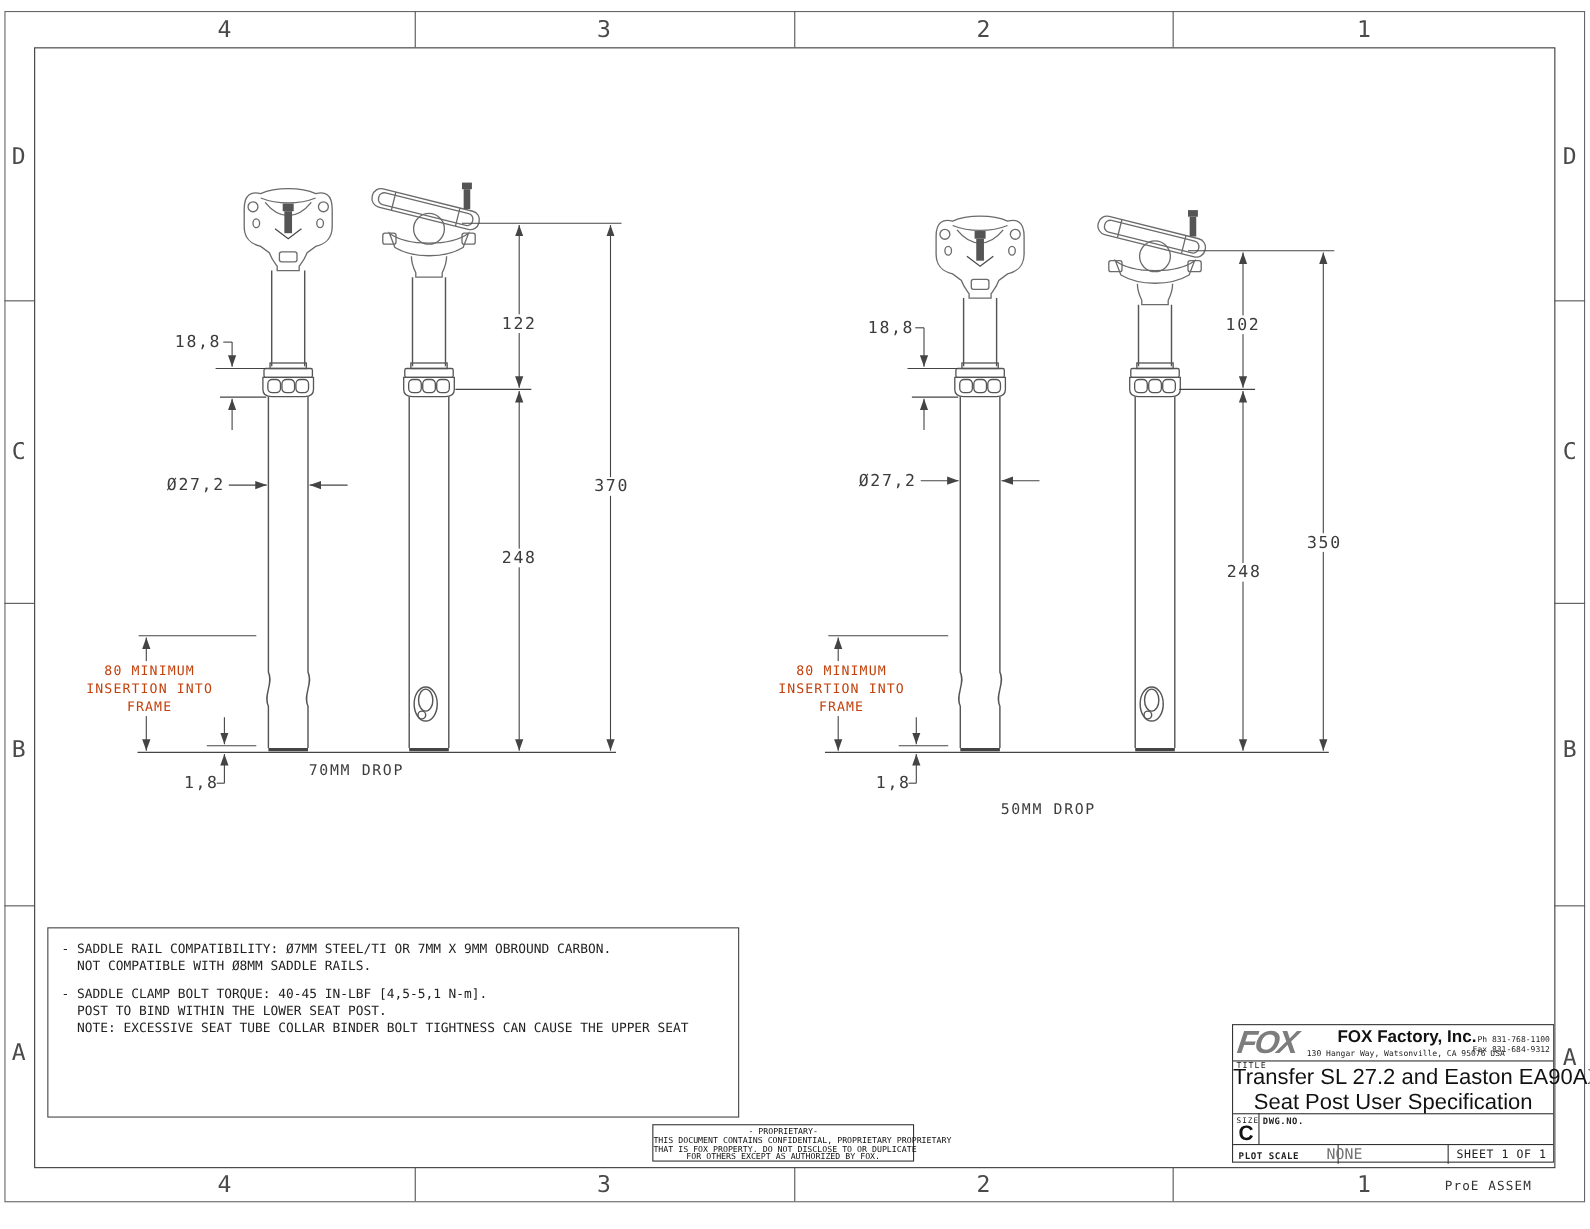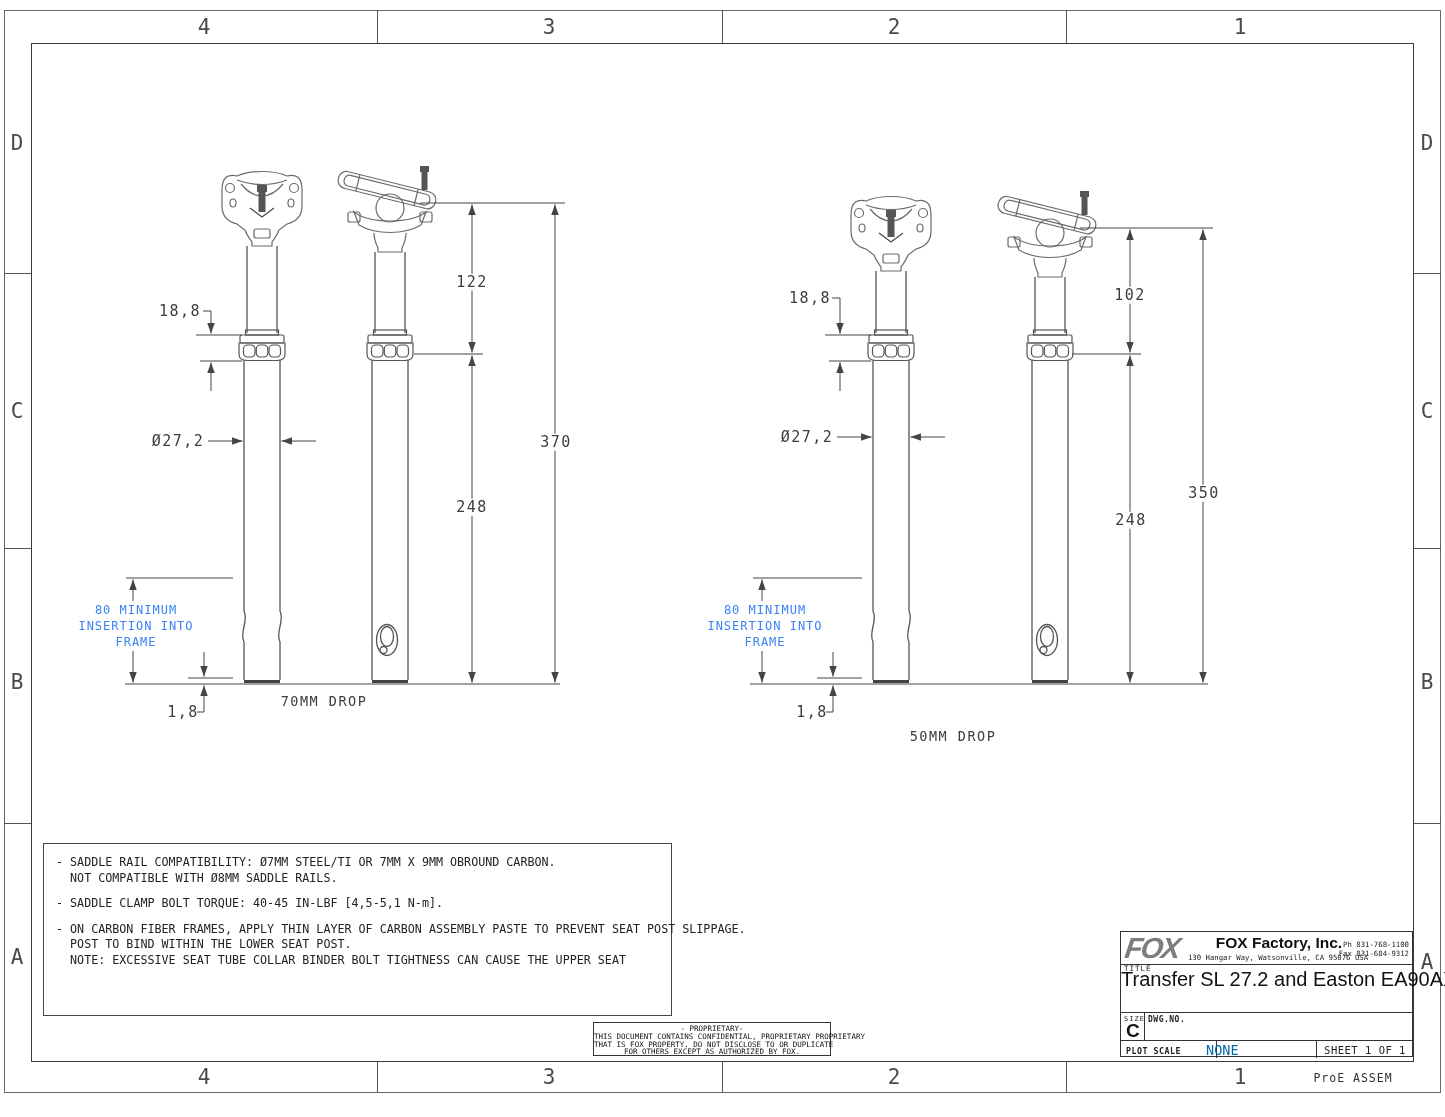--- a/index.html
+++ b/index.html
@@ -11,21 +11,21 @@
   .inner-frame{left:31px;top:43px;width:1381px;height:1017px;border:1.6px solid #3a3a3a;}
   .tick-v{width:1.4px;background:#555;}
   .tick-h{height:1.4px;background:#555;}
   .zone{transform:translate(-50%,-50%);font-size:21px;color:#4a4a4a;line-height:1;}
   
   .dim-label{transform:translate(-50%,-50%);font-size:15px;letter-spacing:1.5px;color:#3d3d3d;
              background:#fff;padding:0 3px;white-space:nowrap;line-height:1.1;}
   .plain{background:transparent;}
   .caption{transform:translate(-50%,-50%);font-size:13.5px;letter-spacing:1.5px;color:#3d3d3d;white-space:nowrap;}
   .ins-label{transform:translate(-50%,-50%);font-size:12px;letter-spacing:1px;text-align:center;
-             background:#fff;padding:1px 2px;line-height:16px;color:#3b82f6;white-space:nowrap;}
+             background:#fff;padding:1px 2px;line-height:16px;color:#c2410c;white-space:nowrap;}
   
   .notes-box{left:43px;top:843px;width:629px;height:173px;border:1.4px solid #444;
              padding:11px 0 0 12px;box-sizing:border-box;}
   .nl{font-size:11.7px;line-height:15.5px;color:#222;white-space:pre;letter-spacing:0;}
   .gap{margin-top:10px;}
   
   .prop-box{left:593px;top:1022px;width:238px;height:34px;border:1.3px solid #333;
             text-align:center;padding-top:2px;box-sizing:border-box;}
   .pl{font-size:7.5px;line-height:7.8px;color:#111;white-space:nowrap;}
   
@@ -42,21 +42,21 @@
   .tb-title-label{position:absolute;left:3px;top:32px;font-size:7.5px;letter-spacing:1px;color:#222;}
   .tb-title1{position:absolute;left:0;top:36px;width:100%;text-align:center;
              font-family:"Liberation Sans",sans-serif;font-size:20px;color:#111;white-space:nowrap;}
   .tb-title2{position:absolute;left:0;top:59px;width:100%;text-align:center;
              font-family:"Liberation Sans",sans-serif;font-size:20px;color:#111;white-space:nowrap;}
   .tb-size-label{position:absolute;left:3px;top:83px;font-size:7px;letter-spacing:1px;color:#222;}
   .tb-size-val{position:absolute;left:5px;top:89px;font-family:"Liberation Sans",sans-serif;
                font-weight:bold;font-size:19px;color:#111;line-height:1;}
   .tb-dwg-label{position:absolute;left:27px;top:83px;font-size:8px;font-weight:bold;letter-spacing:0.5px;color:#222;}
   .tb-plot-label{position:absolute;left:5px;top:114px;font-size:8.3px;font-weight:bold;letter-spacing:0.5px;color:#222;}
-  .tb-plot-val{position:absolute;left:62px;top:110px;font-size:13.5px;color:#0369a1;padding-left:23px;}
+  .tb-plot-val{position:absolute;left:62px;top:110px;font-size:13.5px;color:#737373;padding-left:23px;}
   .tb-sheet{position:absolute;left:198px;top:112px;width:92px;text-align:center;
             font-size:10.5px;letter-spacing:0.5px;color:#222;white-space:nowrap;}
   .proe{transform:translate(-50%,-50%);font-size:11.5px;letter-spacing:1px;color:#333;white-space:nowrap;}
 </style>
 </head>
 <body>
 
 <div class="abs outer-border"></div>
 <div class="abs inner-frame"></div>
 
@@ -216,21 +216,21 @@
     <line x1="837" y1="437" x2="871.5" y2="437" marker-end="url(#arw)"></line>
     <line x1="945" y1="437" x2="910.5" y2="437" marker-end="url(#arw)"></line>
     <line x1="817" y1="678" x2="862" y2="678"></line>
     <line x1="833" y1="652" x2="833" y2="676.5" marker-end="url(#arw)"></line>
     <line x1="833" y1="712" x2="833" y2="685.5" marker-end="url(#arw)"></line>
     <line x1="826" y1="712" x2="833" y2="712"></line>
   </g>
 </svg>
 
 <div class="abs dim-label plain" style="left:180px;top:311px;">18,8</div>
-<div class="abs dim-label" style="left:472px;top:282px;">122</div>
+<div class="abs dim-label" style="left:472px;top:294px;">122</div>
 <div class="abs dim-label" style="left:556px;top:442px;">370</div>
 <div class="abs dim-label" style="left:472px;top:507px;">248</div>
 <div class="abs dim-label plain" style="left:178px;top:441px;">Ø27,2</div>
 <div class="abs ins-label" style="left:136px;top:626px;">
   <div>80 MINIMUM</div>
   <div>INSERTION INTO</div>
   <div>FRAME</div>
 </div>
 <div class="abs dim-label plain" style="left:183px;top:712px;">1,8</div>
 <div class="abs caption" style="left:324px;top:701px;">70MM DROP</div>
@@ -245,21 +245,20 @@
   <div>INSERTION INTO</div>
   <div>FRAME</div>
 </div>
 <div class="abs dim-label plain" style="left:812px;top:712px;">1,8</div>
 <div class="abs caption" style="left:953px;top:736px;">50MM DROP</div>
 
 <div class="abs notes-box">
   <div class="nl">- SADDLE RAIL COMPATIBILITY: Ø7MM STEEL/TI OR 7MM X 9MM OBROUND CARBON.</div>
   <div class="nl">  NOT COMPATIBLE WITH Ø8MM SADDLE RAILS.</div>
   <div class="nl gap">- SADDLE CLAMP BOLT TORQUE: 40-45 IN-LBF [4,5-5,1 N-m].</div>
-  <div class="nl gap">- ON CARBON FIBER FRAMES, APPLY THIN LAYER OF CARBON ASSEMBLY PASTE TO PREVENT SEAT POST SLIPPAGE.</div>
   <div class="nl">  POST TO BIND WITHIN THE LOWER SEAT POST.</div>
   <div class="nl">  NOTE: EXCESSIVE SEAT TUBE COLLAR BINDER BOLT TIGHTNESS CAN CAUSE THE UPPER SEAT</div>
 </div>
 
 <div class="abs prop-box">
   <div class="pl">- PROPRIETARY-</div>
   <div class="pl">THIS DOCUMENT CONTAINS CONFIDENTIAL, PROPRIETARY PROPRIETARY</div>
   <div class="pl">THAT IS FOX PROPERTY.  DO NOT DISCLOSE TO OR DUPLICATE</div>
   <div class="pl">FOR OTHERS EXCEPT AS AUTHORIZED BY FOX.</div>
 </div>
@@ -275,20 +274,21 @@
 
   <div class="fox-logo">FOX</div>
   <div class="tb-company">FOX Factory, Inc.</div>
   <div class="tb-address">130 Hangar Way, Watsonville, CA 95076 USA</div>
   <div class="tb-phone">
     <div>Ph 831-768-1100</div>
     <div>Fax 831-684-9312</div>
   </div>
   <div class="tb-title-label">TITLE</div>
   <div class="tb-title1">Transfer SL 27.2 and Easton EA90AX</div>
+  <div class="tb-title2">Seat Post User Specification</div>
   <div class="tb-size-label">SIZE</div>
   <div class="tb-size-val">C</div>
   <div class="tb-dwg-label">DWG.NO.</div>
   <div class="tb-plot-label">PLOT SCALE</div>
   <div class="tb-plot-val">NONE</div>
   <div class="tb-sheet">SHEET 1 OF 1</div>
 </div>
 
 <div class="abs proe" style="left:1353px;top:1078px;">ProE ASSEM</div>
 

